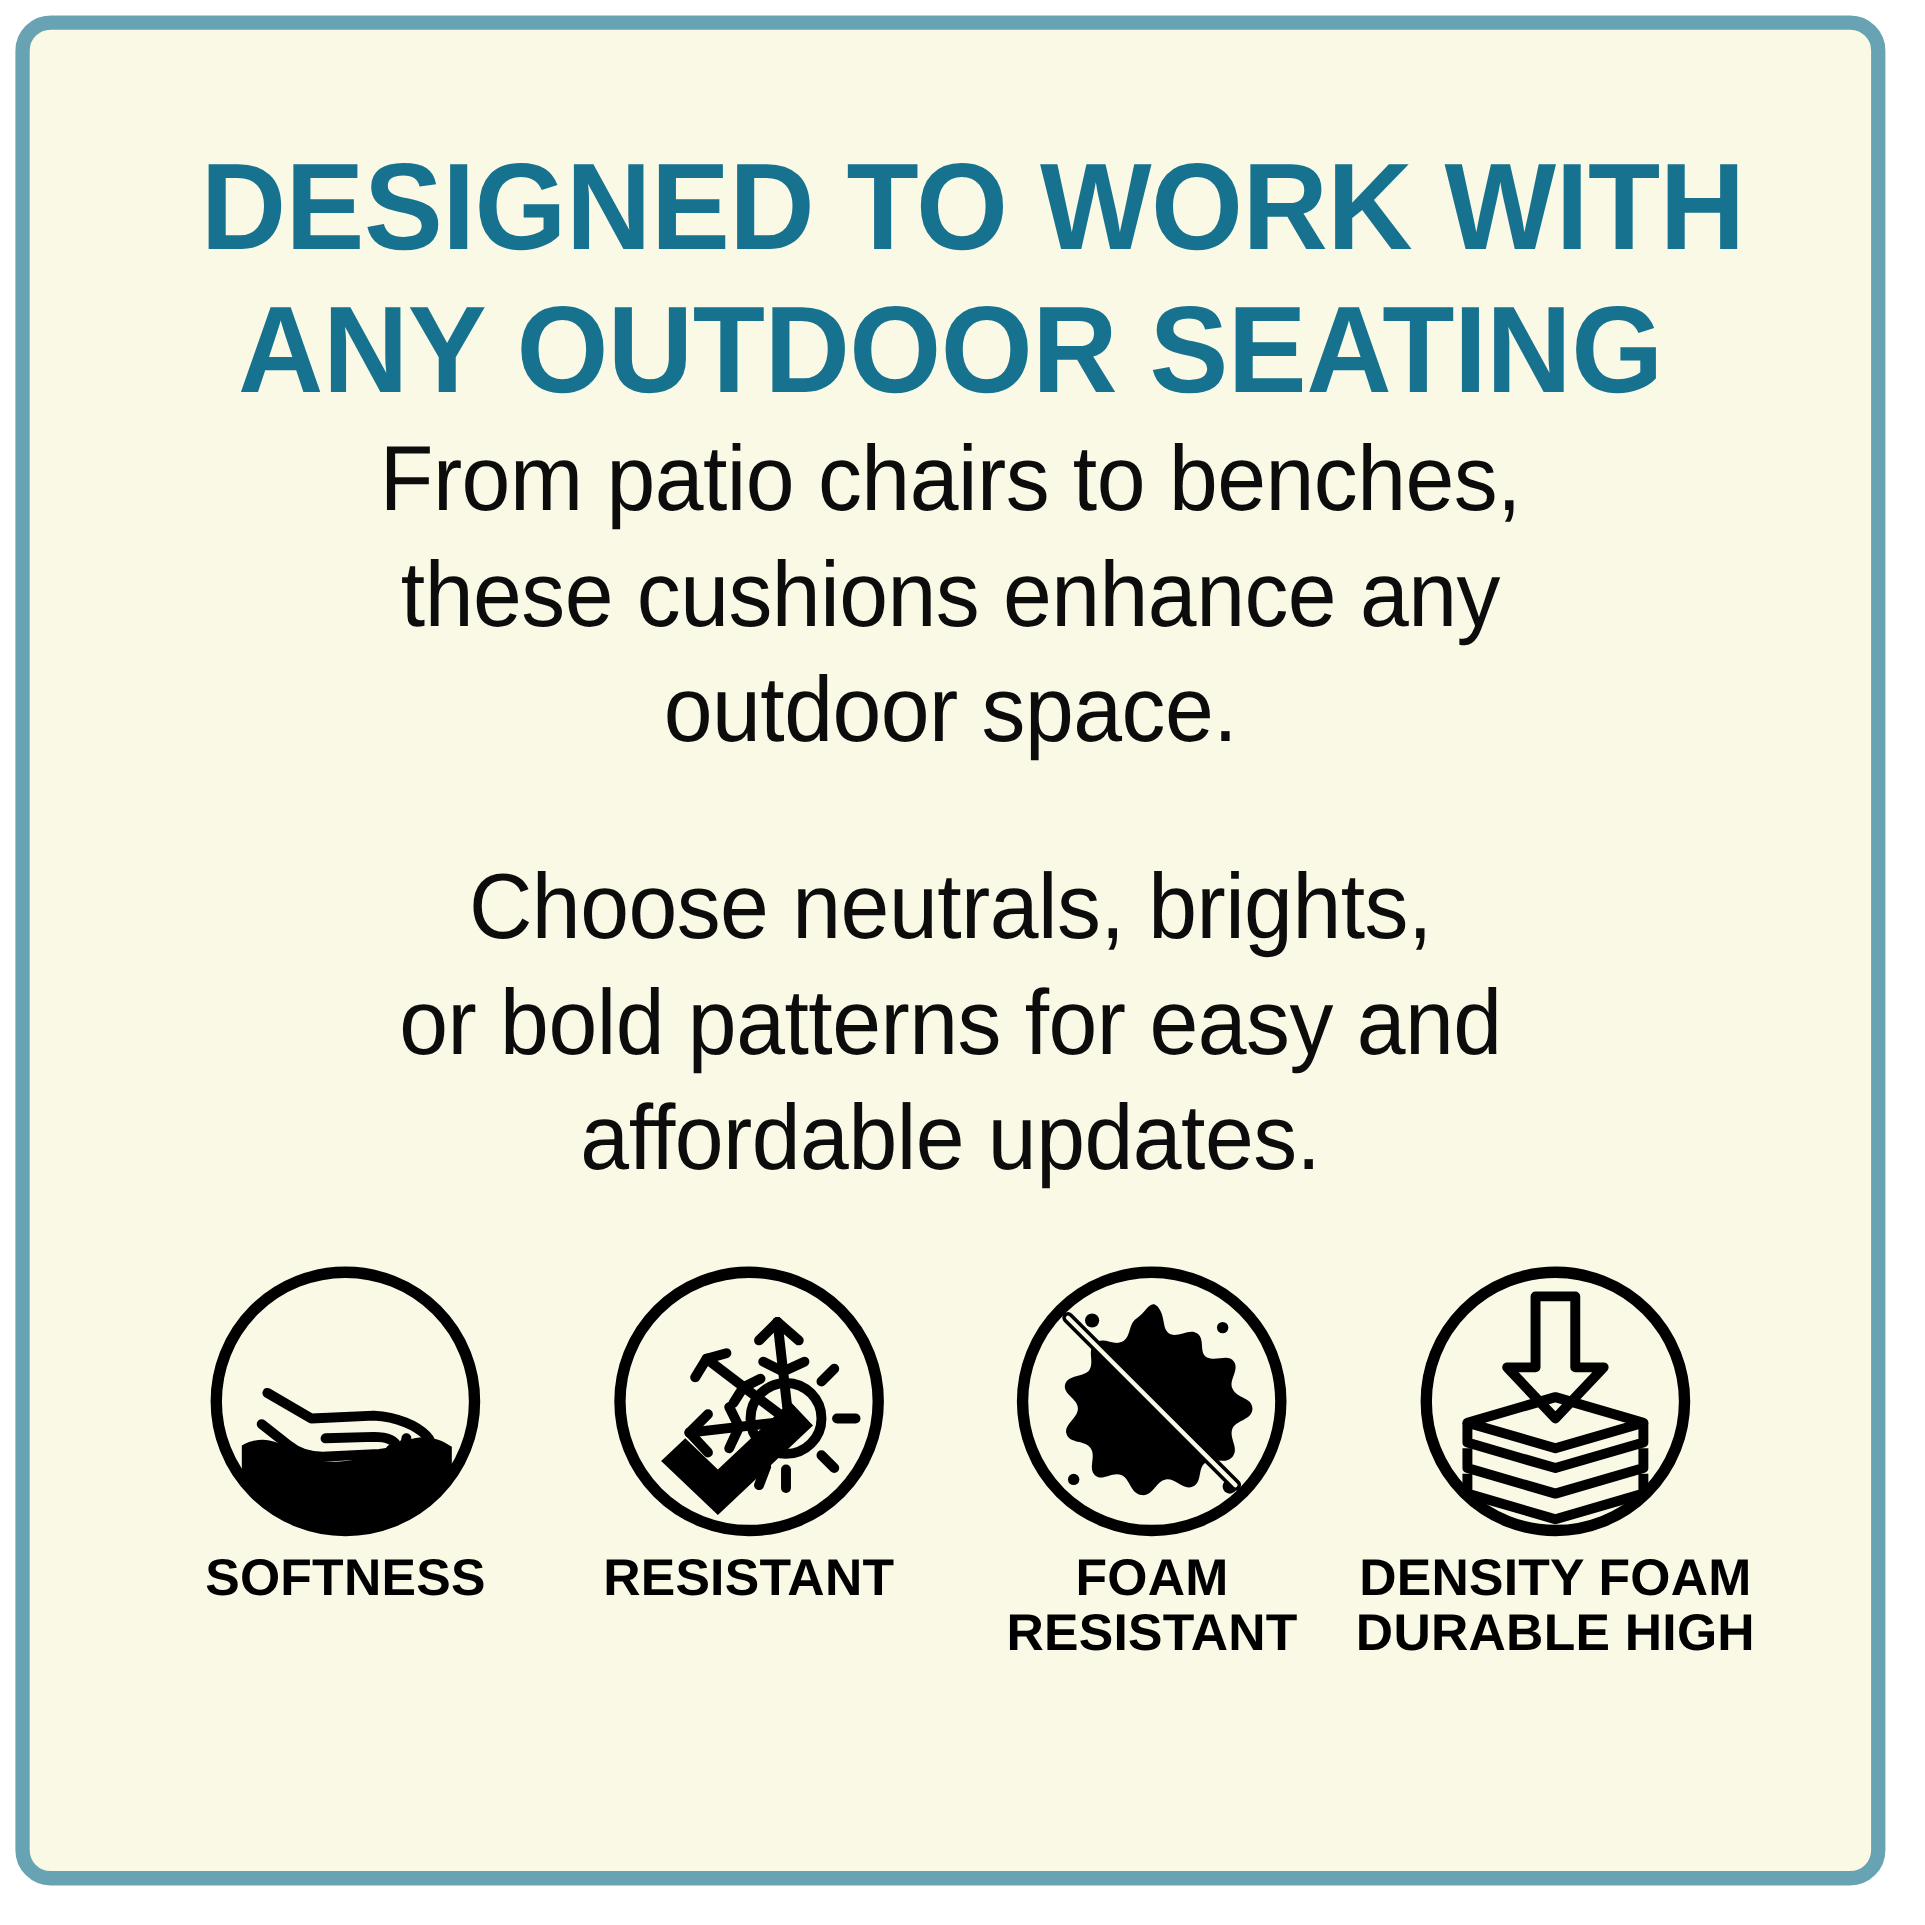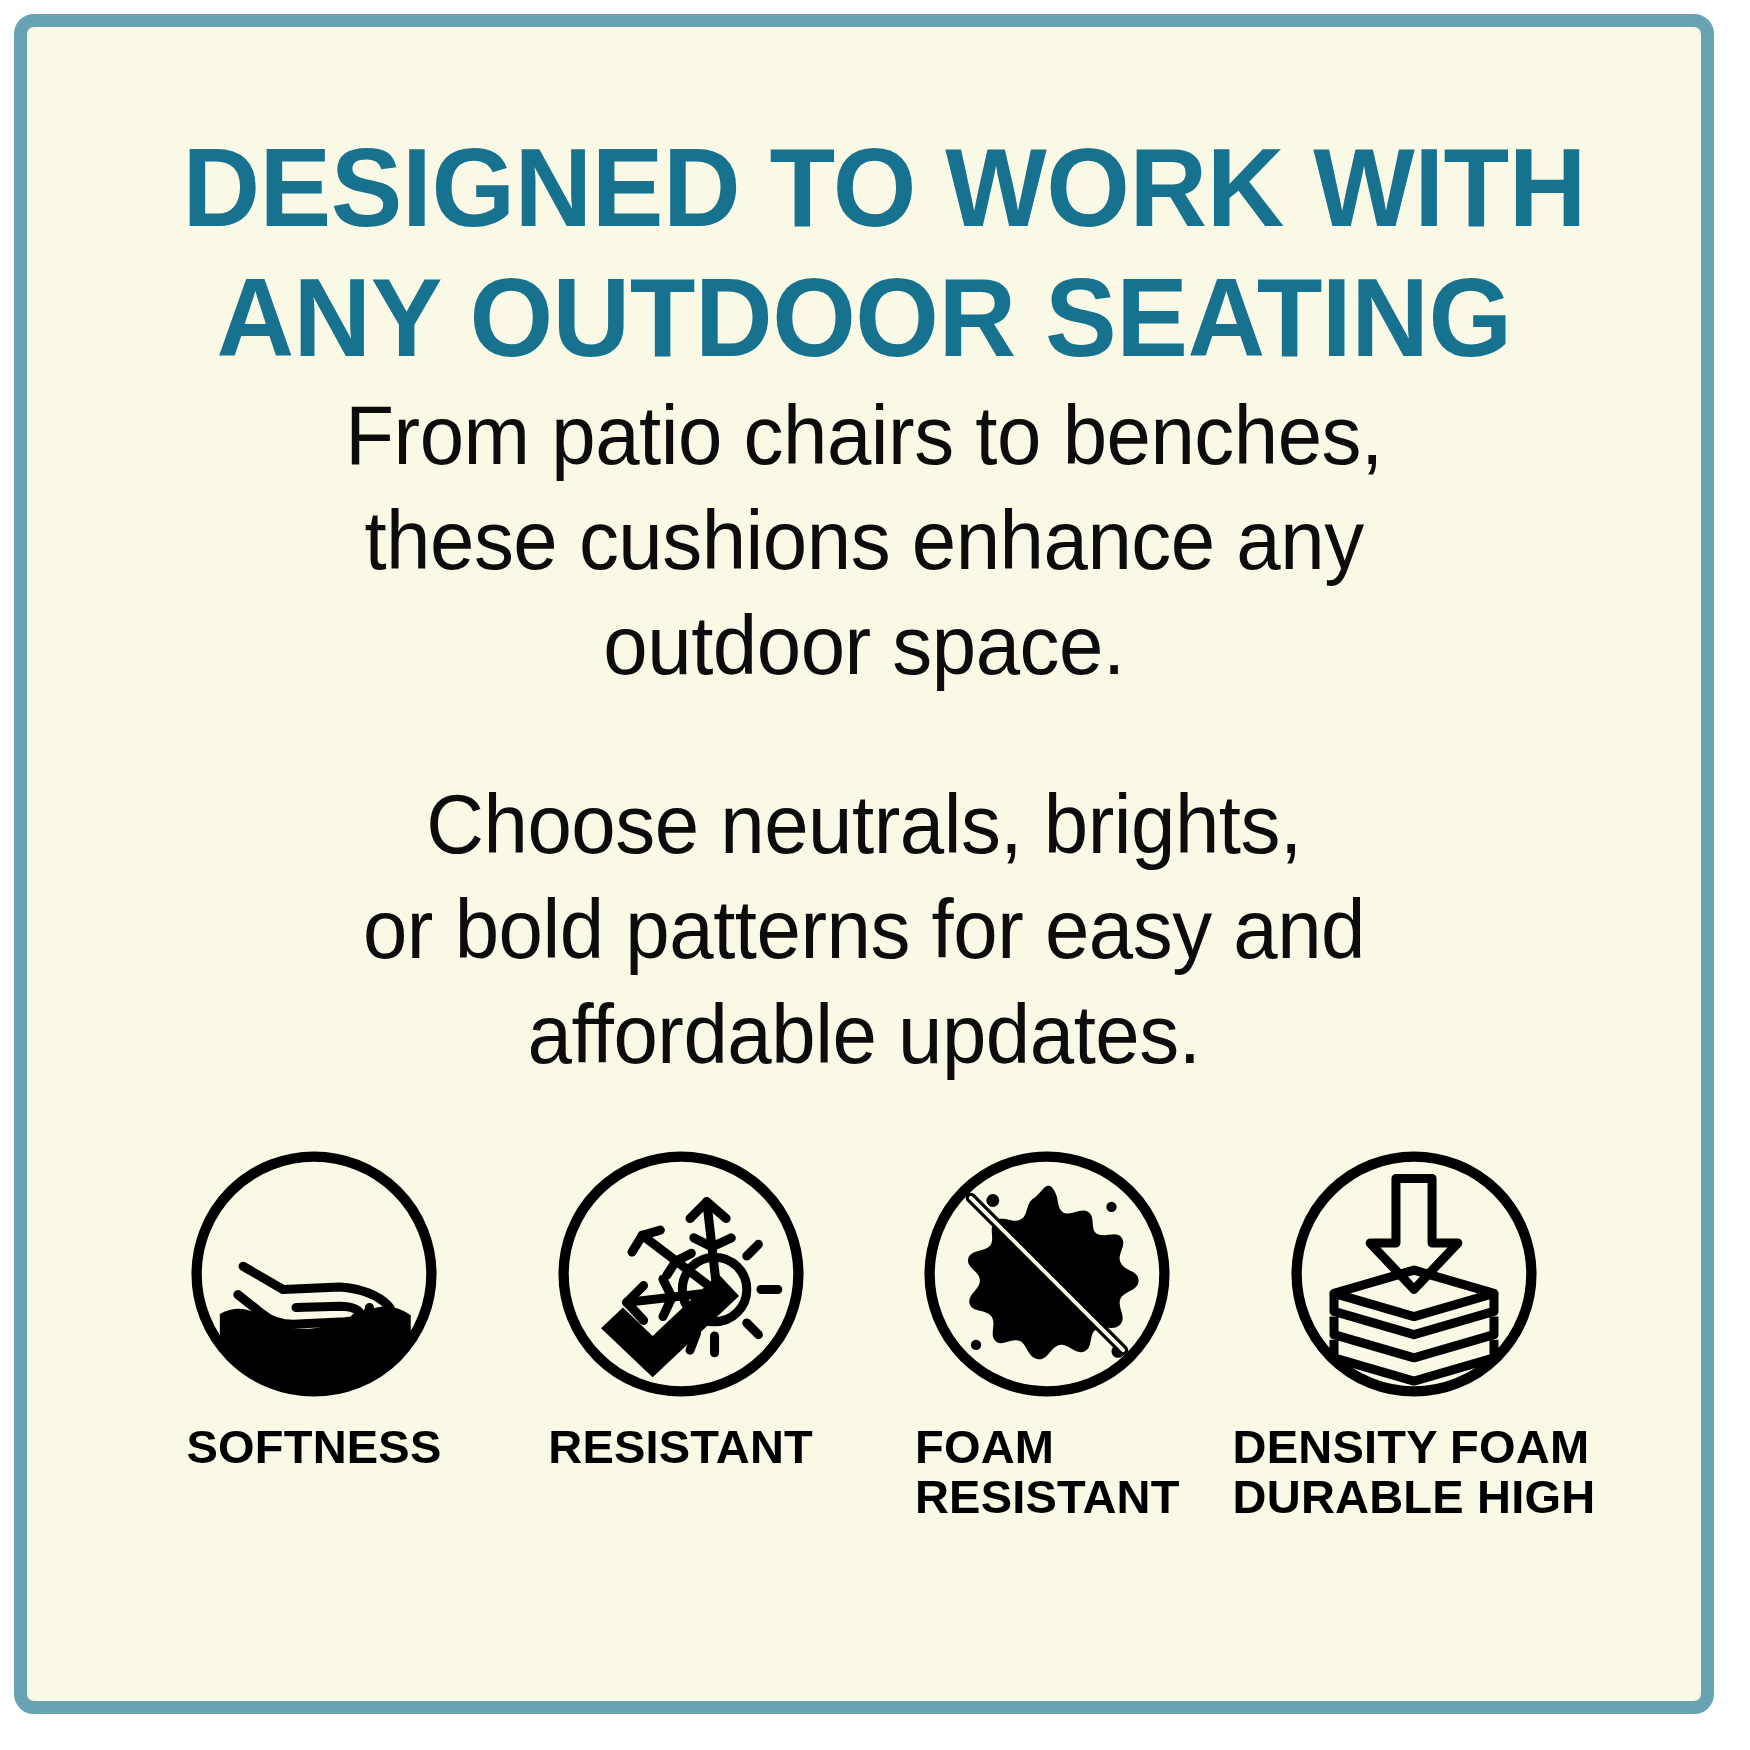--- a/index.html
+++ b/index.html
@@ -16,21 +16,21 @@
 
   #card {
     position: absolute;
     left: 14px;
     top: 14px;
     width: 1700px;
     height: 1700px;
     box-sizing: border-box;
     background: #f9f9e6;
     border: 13px solid #68a3b4;
-    border-radius: 20px;
+    border-radius: 32px;
     display: flex;
     flex-direction: column;
     align-items: center;
   }
 
   
   #heading {
     margin-top: 96px;
     width: 1420px;
     text-align: center;
@@ -75,22 +75,22 @@
     flex-direction: column;
     align-items: center;
   }
   .icon-wrap {
     width: 258px;
     height: 258px;
   }
   .icon-wrap svg { display: block; width: 258px; height: 258px; }
 
   .feat-label {
-    margin-top: 19px;
-    text-align: left;
+    margin-top: 6px;
+    text-align: center;
     color: #000000;
     font-family: "Liberation Sans", sans-serif;
     font-weight: bold;
     font-size: 47px;
     line-height: 1.06;
     letter-spacing: 0.2px;
   }
   .feat-label .ll { display: block; white-space: nowrap; }
 </style>
 </head>

